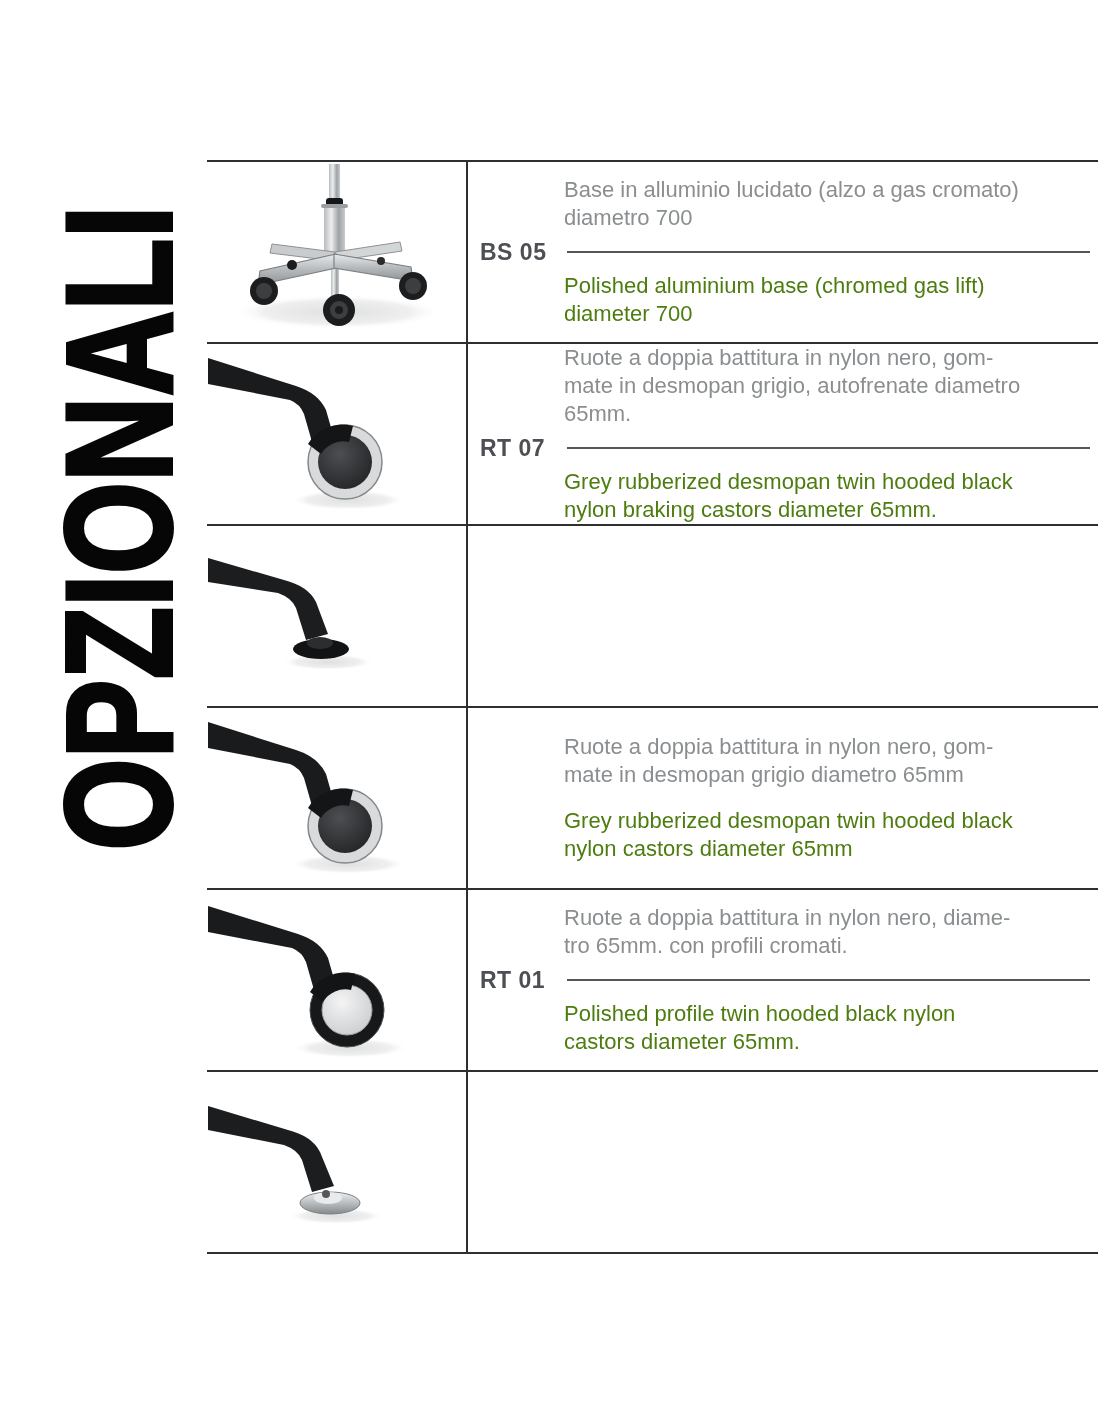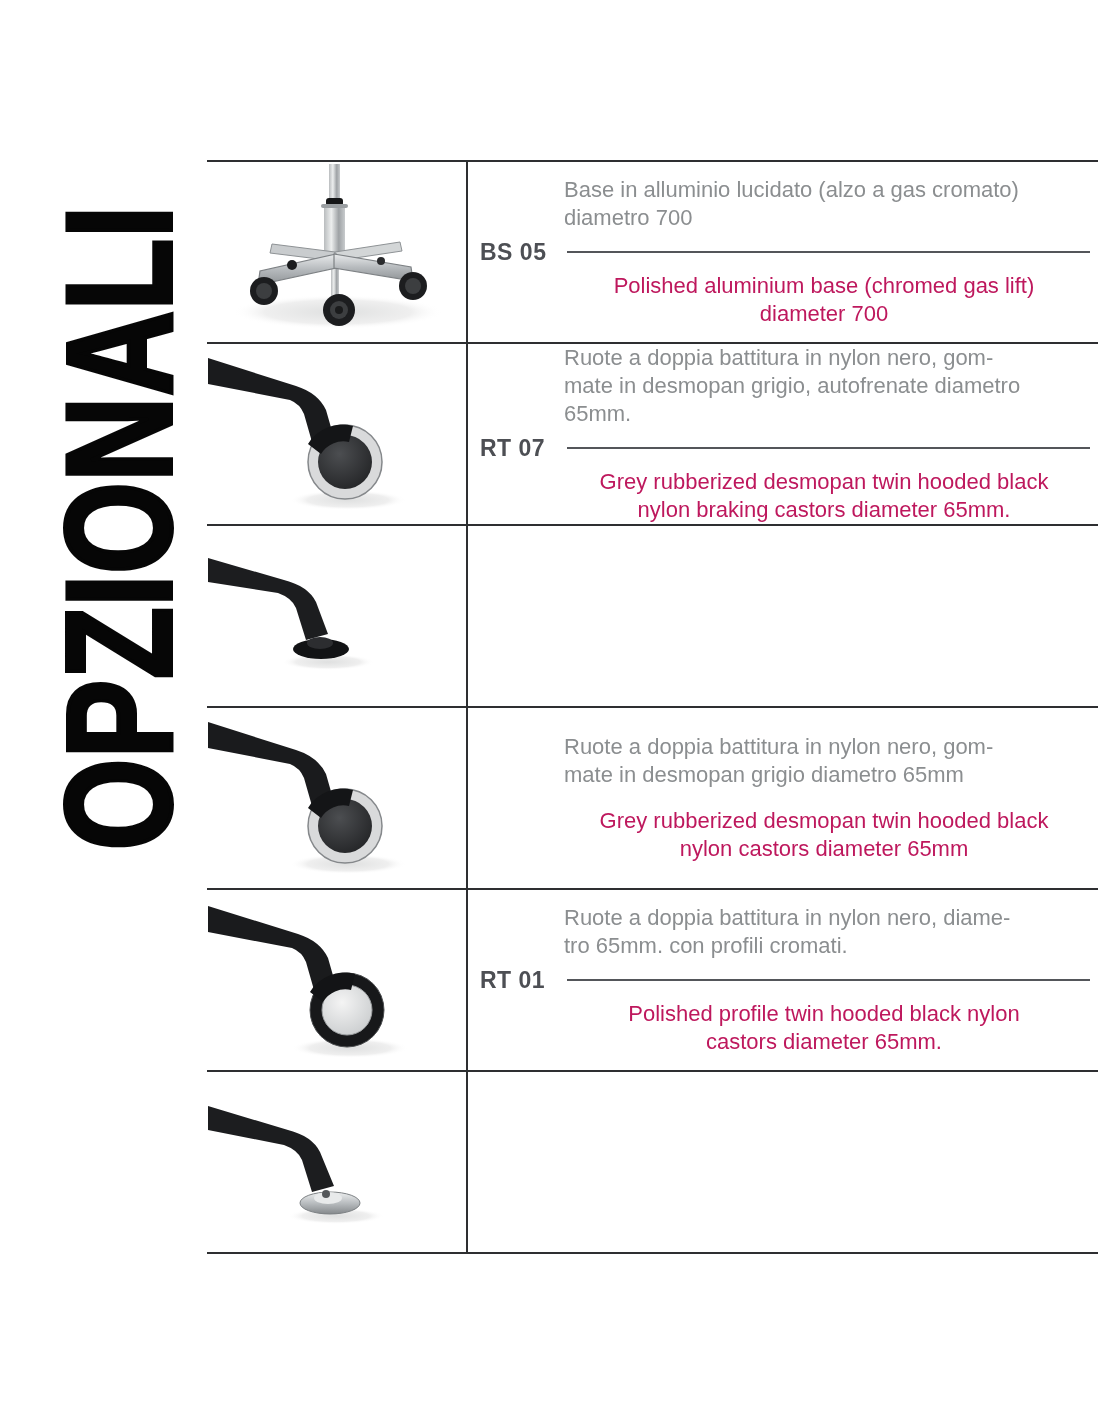--- a/index.html
+++ b/index.html
@@ -34,21 +34,21 @@
   .img-cell svg{display:block;}
   .text-cell{
     flex:1;display:flex;flex-direction:column;justify-content:center;
     min-width:0;
   }
   .desc{
     margin-left:96px;padding-right:14px;
     font-size:22px;line-height:28px;white-space:pre-line;
   }
   .desc.it{color:#8b8e90;margin-bottom:9px;}
-  .desc.en{color:#be185d;margin-top:9px;text-align:center;}
+  .desc.en{color:#4d7c0f;margin-top:9px;}
   .mid{
     display:flex;align-items:center;height:22px;
     padding-left:12px;padding-right:8px;
   }
   .code{
     width:78px;flex:0 0 78px;
     font-size:23px;font-weight:bold;color:#4d4f54;letter-spacing:0.5px;
   }
   .rule{flex:1;height:2px;background:#54565a;margin-left:9px;}
 </style>

